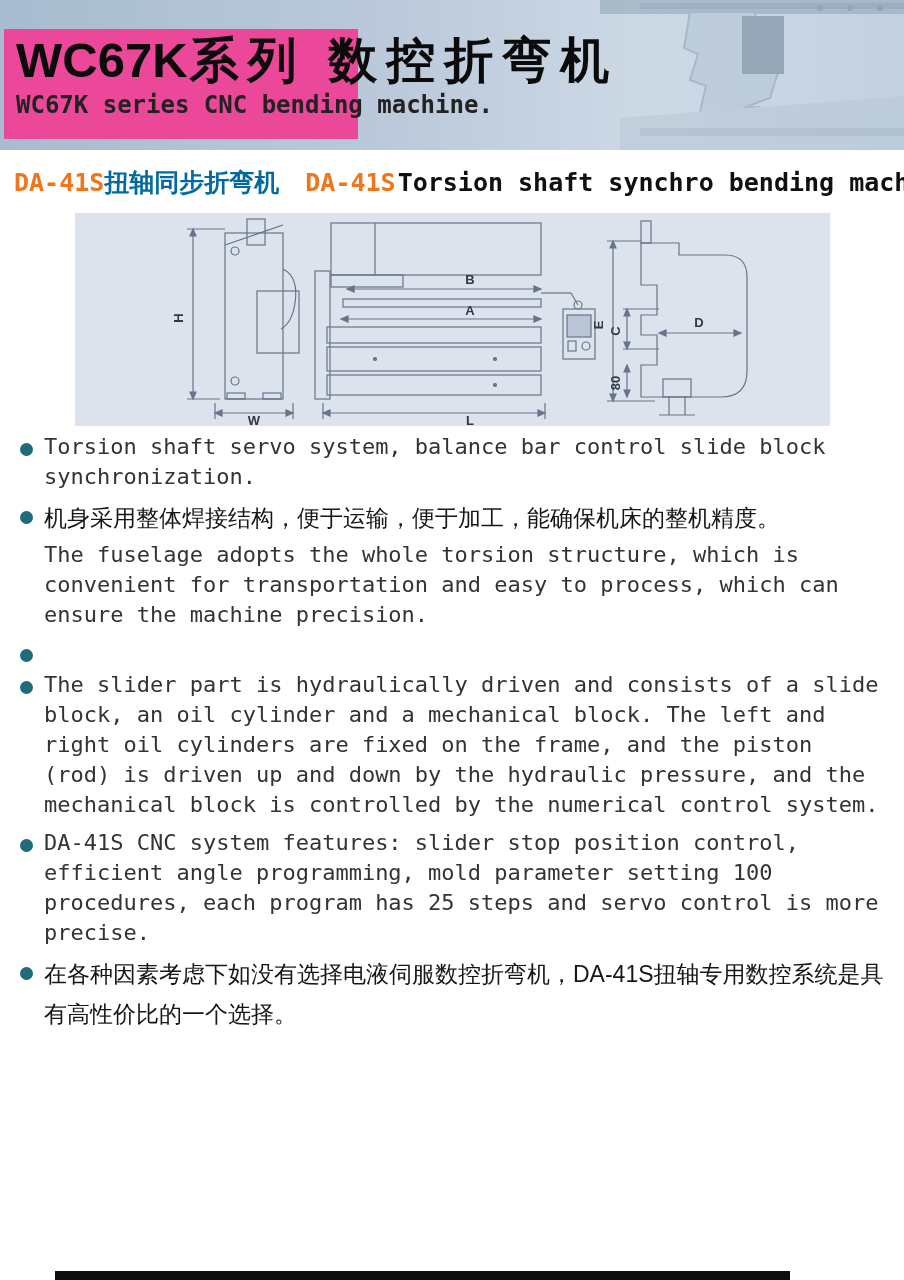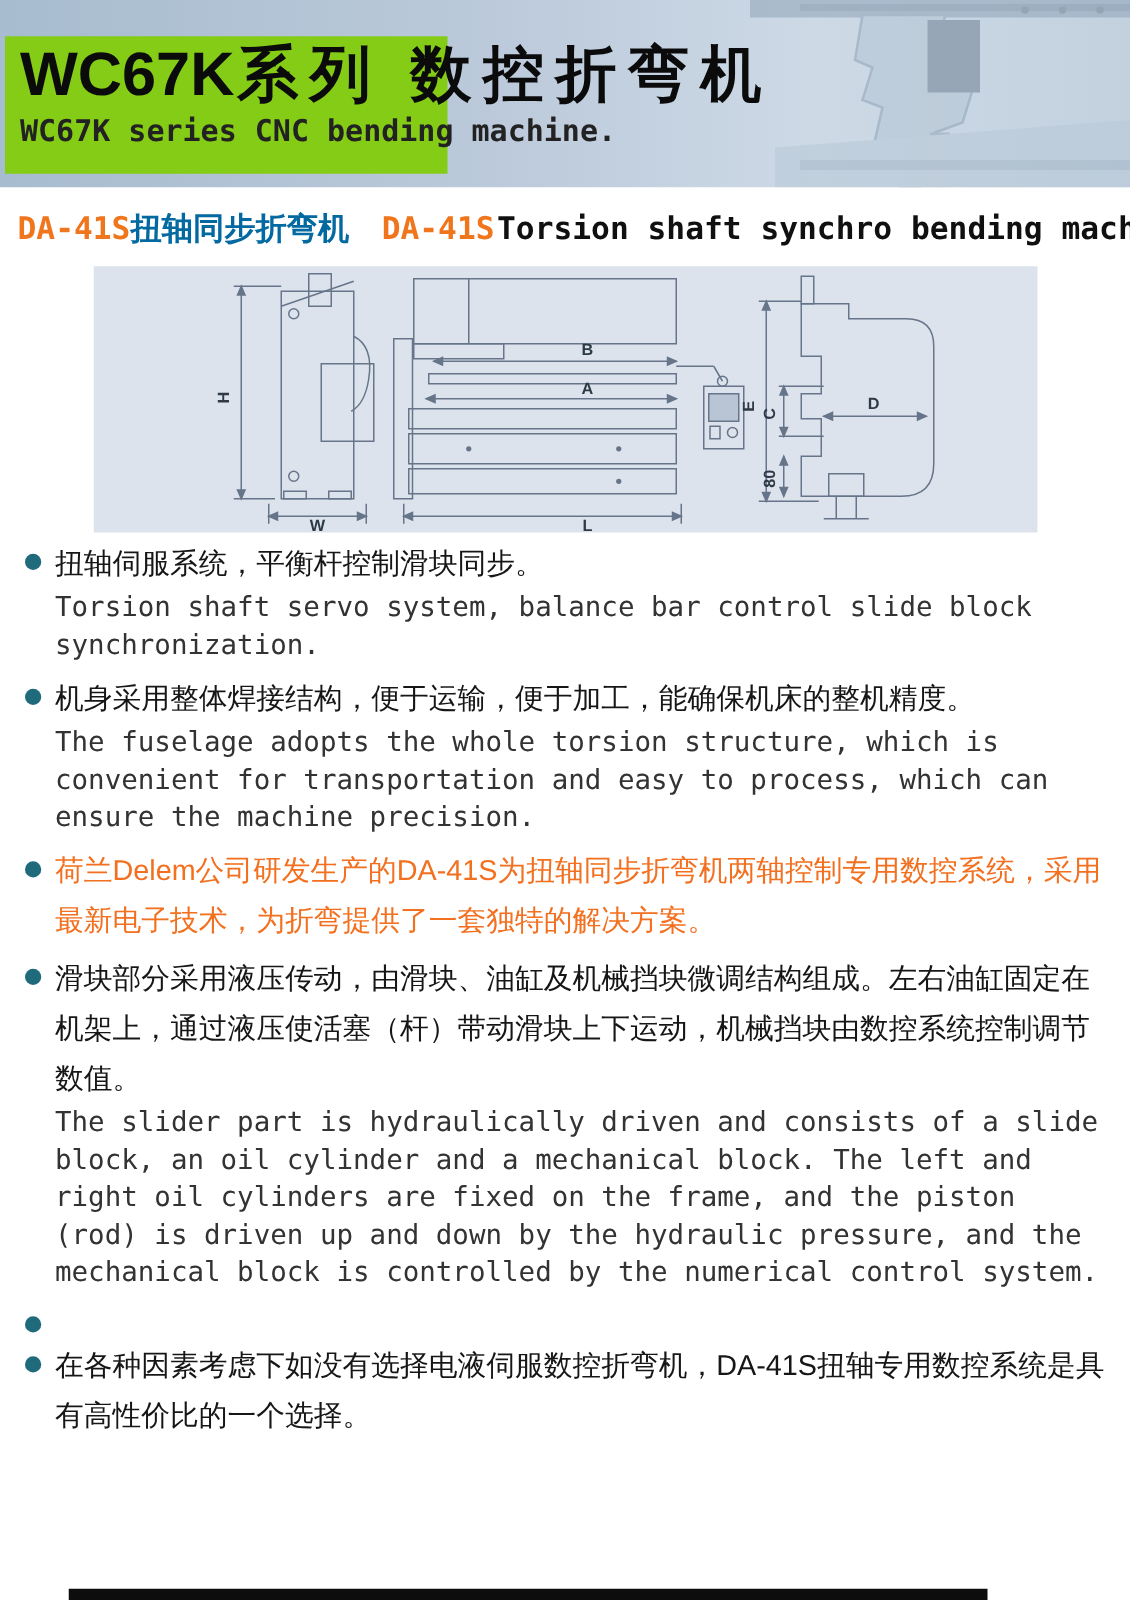--- a/index.html
+++ b/index.html
@@ -5,21 +5,21 @@
   html,body{margin:0;padding:0;background:#ffffff;}
   .page{
     position:relative;width:904px;height:1280px;background:#ffffff;
     overflow:hidden;font-family:"Liberation Sans",sans-serif;
   }
   
   .banner{position:absolute;left:0;top:0;width:904px;height:150px;}
   .banner svg{display:block;}
   .title-box{
     position:absolute;left:4px;top:29px;width:354px;height:110px;
-    background:#84cc16;padding:6px 0 0 12px;box-sizing:border-box;text-align:center;
+    background:#ec4899;padding:6px 0 0 12px;box-sizing:border-box;text-align:center;
   }
   .main-title{
     font-size:49px;font-weight:bold;color:#0b0b0b;line-height:1.06;
     white-space:nowrap;letter-spacing:0;
   }
   .main-title .cn-part{letter-spacing:9px;margin-left:2px;}
   .sub-title{
     font-family:"DejaVu Sans Mono",monospace;font-weight:bold;
     font-size:24px;color:#222;margin-top:4px;white-space:nowrap;
   }
@@ -192,51 +192,43 @@
       <text class="dim" x="528" y="112" transform="rotate(-90 528 112)" text-anchor="middle">E</text>
       <text class="dim" x="545" y="118" transform="rotate(-90 545 118)" text-anchor="middle">C</text>
       <text class="dim" x="624" y="114" text-anchor="middle">D</text>
       <text class="dim" x="545" y="170" transform="rotate(-90 545 170)" text-anchor="middle">80</text>
     </svg>
   </div>
 
   <div class="features">
     <div class="bullet">
       <span class="dot"></span>
-      <div class="cn-col">
-        <span class="cn-text">扭轴伺服系统，平衡杆控制滑块同步。</span>
-      </div>
       <span class="en">Torsion shaft servo system, balance bar control slide block synchronization.</span>
     </div>
 
     <div class="bullet">
       <span class="dot"></span>
       <div class="cn-col">
         <span class="cn-text">机身采用整体焊接结构，便于运输，便于加工，能确保机床的整机精度。</span>
       </div>
       <span class="en">The fuselage adopts the whole torsion structure, which is convenient for transportation and easy to process, which can ensure the machine precision.</span>
     </div>
 
     <div class="bullet orange">
       <span class="dot"></span>
-      <div class="cn-col">
-        <span class="cn-text">荷兰Delem公司研发生产的DA-41S为扭轴同步折弯机两轴控制专用数控系统，采用最新电子技术，为折弯提供了一套独特的解决方案。</span>
-      </div>
-    </div>
-
-    <div class="bullet">
-      <span class="dot"></span>
-      <div class="cn-col">
-        <span class="cn-text">滑块部分采用液压传动，由滑块、油缸及机械挡块微调结构组成。左右油缸固定在机架上，通过液压使活塞（杆）带动滑块上下运动，机械挡块由数控系统控制调节数值。</span>
-      </div>
+    </div>
+
+    <div class="bullet">
+      <span class="dot"></span>
       <span class="en">The slider part is hydraulically driven and consists of a slide block, an oil cylinder and a mechanical block. The left and right oil cylinders are fixed on the frame, and the piston (rod) is driven up and down by the hydraulic pressure, and the mechanical block is controlled by the numerical control system.</span>
     </div>
 
     <div class="bullet">
       <span class="dot"></span>
+      <span class="en">DA-41S CNC system features: slider stop position control, efficient angle programming, mold parameter setting 100 procedures, each program has 25 steps and servo control is more precise.</span>
     </div>
 
     <div class="bullet">
       <span class="dot"></span>
       <div class="cn-col">
         <span class="cn-text">在各种因素考虑下如没有选择电液伺服数控折弯机，DA-41S扭轴专用数控系统是具有高性价比的一个选择。</span>
       </div>
 
     </div>
   </div>

